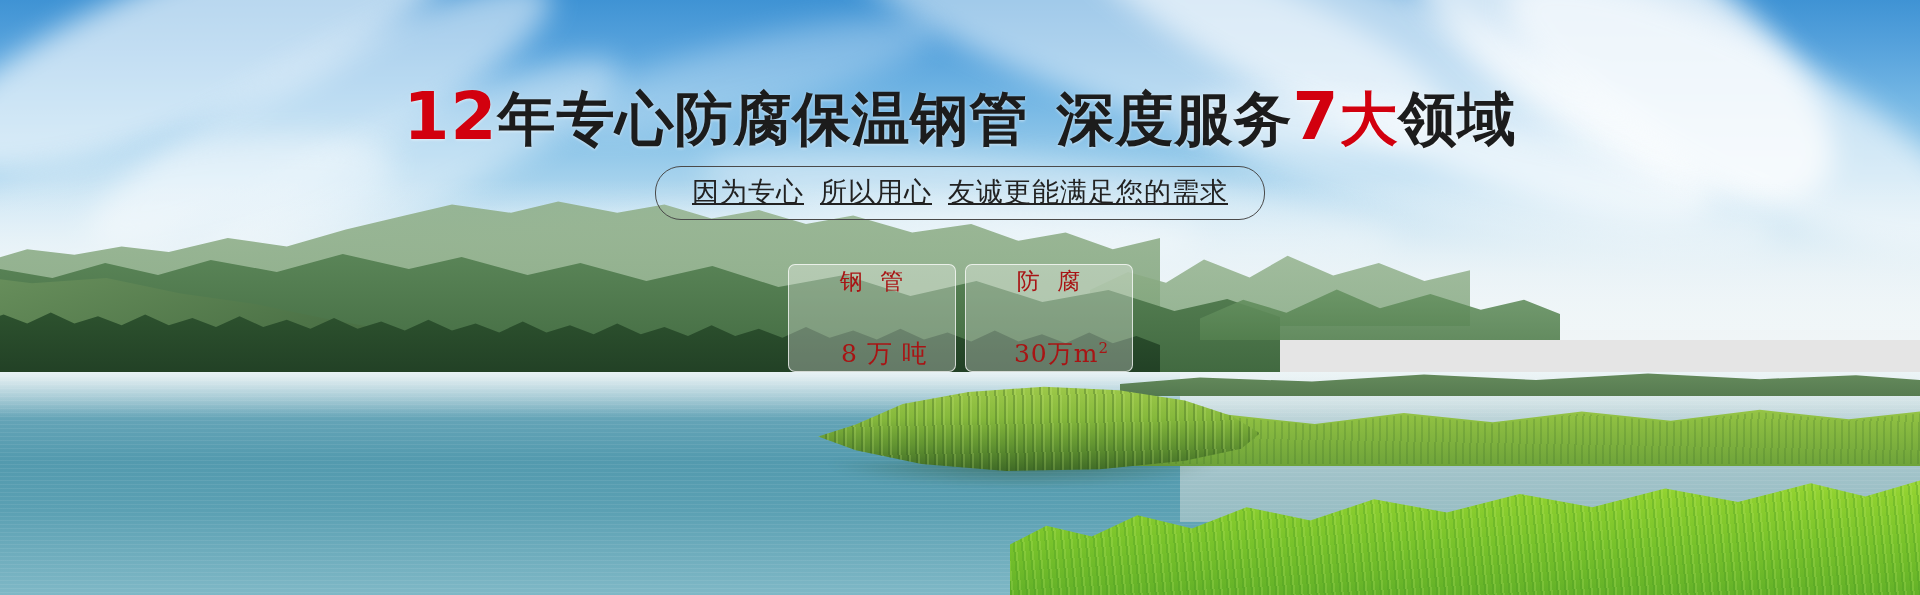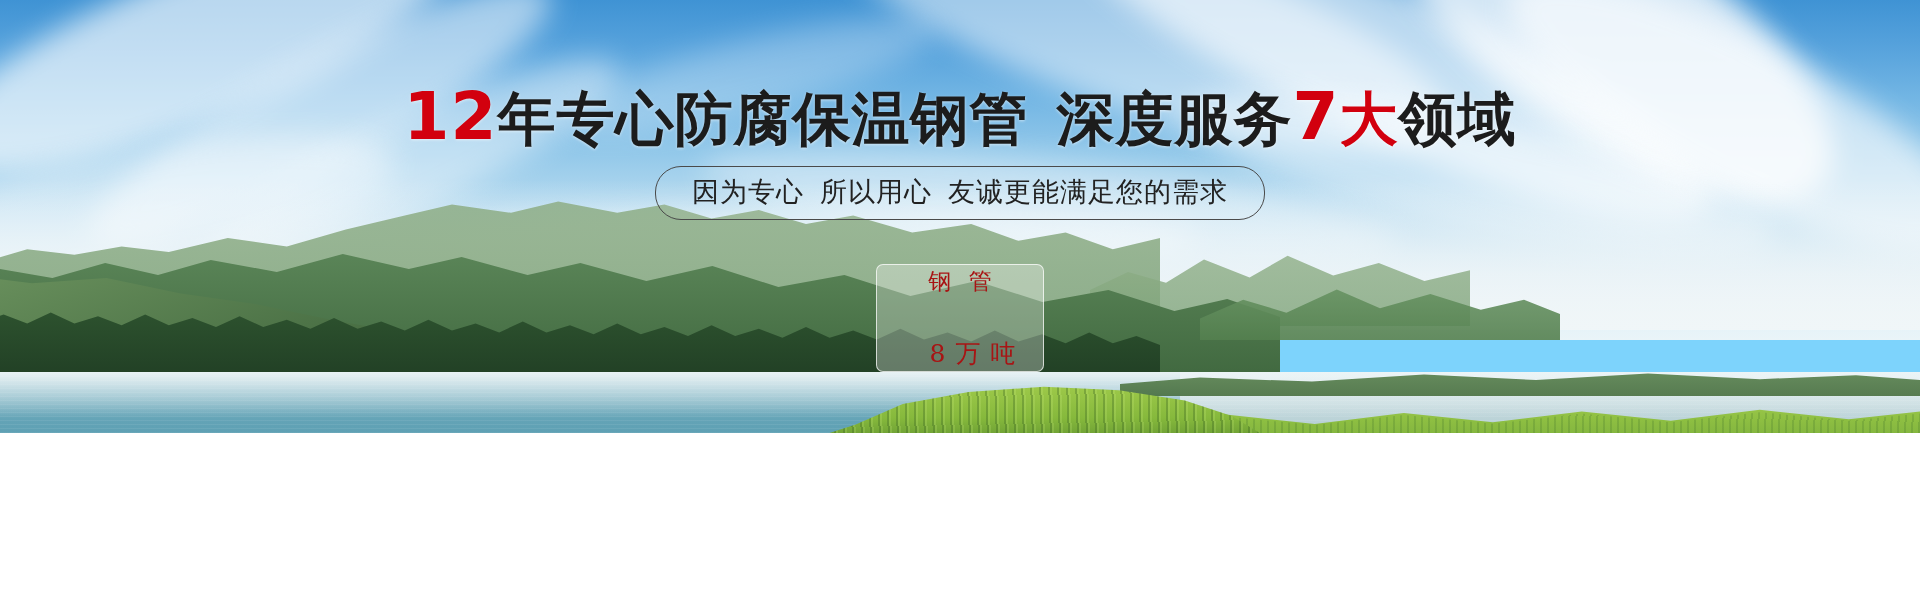--- a/index.html
+++ b/index.html
@@ -1,22 +1,22 @@
 <!DOCTYPE html>
 <html><head>
 <meta charset="utf-8">
 <style>
   html,body{margin:0;padding:0;background:#fff;}
   body{font-family:"Liberation Sans","DejaVu Sans",sans-serif;}
 
   .banner{
     position:relative;
-    width:1920px;height:433px;
+    width:1920px;height:595px;
     overflow:hidden;
-    background:#7dd3fc;
+    background:#e5e5e5;
   }
 
   
   .sky{
     position:absolute;left:0;top:0;width:1920px;height:330px;
     background:
       linear-gradient(to bottom,
         #3f93d4 0%,
         #56a2dc 14%,
         #73b6e4 30%,
@@ -210,20 +210,21 @@
     padding:9px 36px 11px 36px;
     border:1px solid #4a4a4a;
     border-radius:26px;
     font-family:"DejaVu Sans","Liberation Sans",sans-serif;
     font-size:27px;
     line-height:32px;
     color:#222;
     letter-spacing:1px;
     white-space:nowrap;
     background:rgba(255,255,255,.05);
+    text-decoration:underline;
   }
   .subtitle .sp{display:inline-block;width:16px;}
 
   
   .cards{
     position:absolute;left:0;top:264px;width:1920px;
     display:flex;justify-content:center;align-items:flex-start;gap:9px;
   }
   .card{
     width:168px;height:108px;
@@ -311,17 +312,23 @@
 
   <div class="cards">
 
     <div class="card">
       <div class="card-label">钢 管</div>
       <div class="card-value">
         <span>8 万 吨</span><sup></sup>
       </div>
     </div>
 
+    <div class="card">
+      <div class="card-label">防 腐</div>
+      <div class="card-value">
+        <span>30万m</span><sup>2</sup>
+      </div>
+    </div>
 
 
   </div>
 
 </div>
 
 </body></html>

